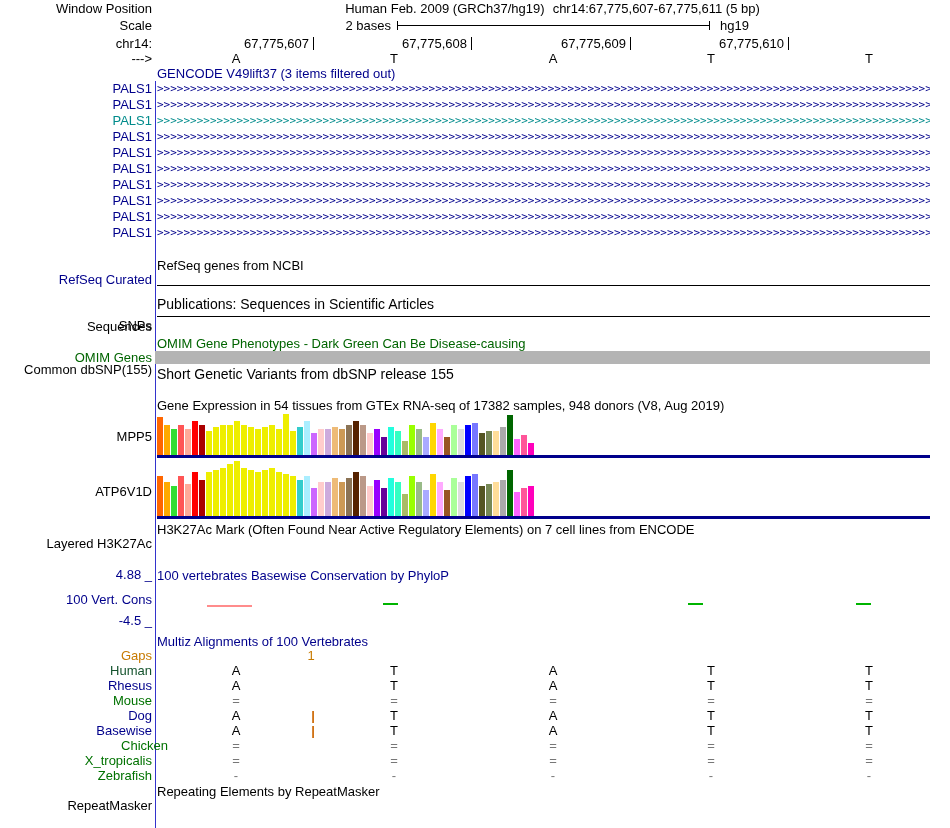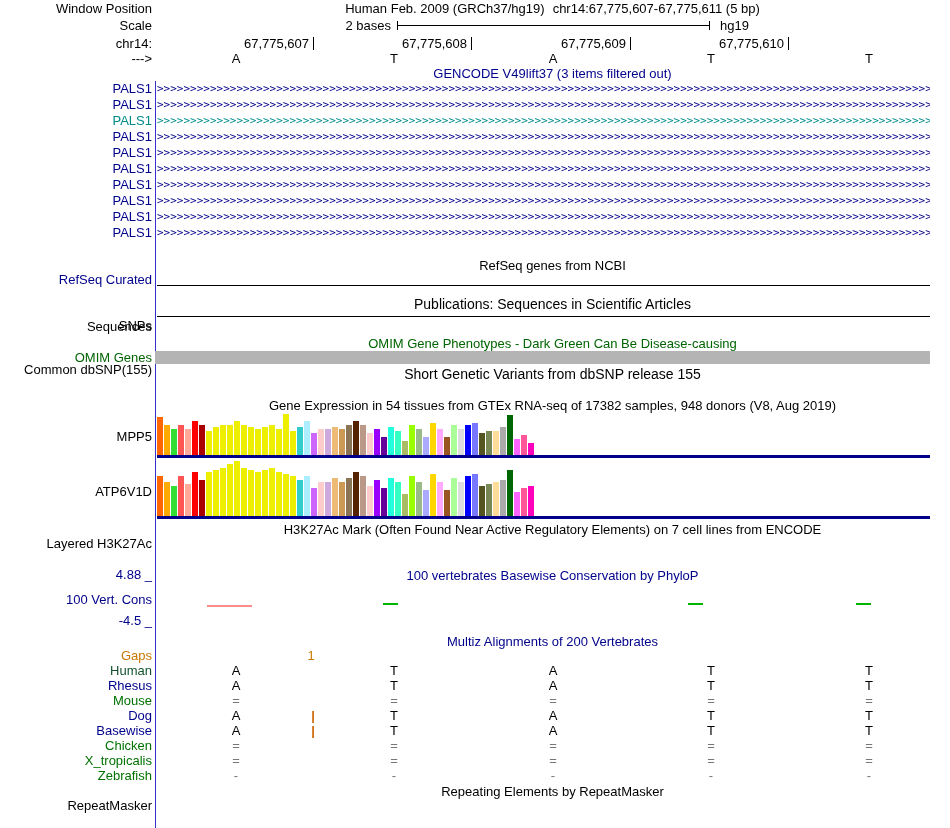--- a/index.html
+++ b/index.html
@@ -1,20 +1,20 @@
 <!DOCTYPE html>
 <html><head>
 <meta charset="utf-8">
 <style>
   html,body{margin:0;padding:0;background:#fff;}
   #stage{position:relative;width:930px;height:828px;background:#fff;overflow:hidden;
          font-family:"Liberation Sans",sans-serif;color:#000;font-size:13px;line-height:15px;}
   .abs{position:absolute;}
   .llabel{position:absolute;left:0;width:152px;text-align:right;white-space:nowrap;}
-  .ttitle{position:absolute;left:157px;width:791px;text-align:center;white-space:nowrap;}
+  .ttitle{position:absolute;left:157px;width:791px;white-space:nowrap;}
   .hdr-center{left:157px;width:791px;text-align:center;white-space:nowrap;}
   .hdr-gap{display:inline-block;width:8px;}
   .navy{color:#00008B;}
   .dgreen{color:#006400;}
   .orange{color:#C77A00;}
   .hline{position:absolute;height:1px;background:#000;}
 </style>
 </head>
 <body>
 
@@ -62,21 +62,21 @@
   <div class="abs" style="top: 516px; left: 157px; width: 791px; height: 3px; background: rgb(0, 0, 139);"></div>
 
   <div class="ttitle" style="top:522px">H3K27Ac Mark (Often Found Near Active Regulatory Elements) on 7 cell lines from ENCODE</div>
   <div class="llabel" style="top:536px">Layered H3K27Ac</div>
 
   <div class="llabel navy" style="top:567px">4.88 _</div>
   <div class="ttitle navy" style="top:568px">100 vertebrates Basewise Conservation by PhyloP</div>
   <div class="llabel navy" style="top:592px">100 Vert. Cons</div>
   <div class="llabel navy" style="top:613px">-4.5 _</div>
 
-  <div class="ttitle navy" style="top:634px">Multiz Alignments of 200 Vertebrates</div>
+  <div class="ttitle navy" style="top:634px">Multiz Alignments of 100 Vertebrates</div>
   <div class="llabel orange" style="top:648px">Gaps</div>
   <div class="abs orange" style="top:648px;left:301px;width:20px;text-align:center">1</div>
 
   <div class="ttitle" style="top:784px">Repeating Elements by RepeatMasker</div>
   <div class="llabel" style="top:798px">RepeatMasker</div>
 
 <div style="position: absolute; top: 36px; left: 203px; width: 106px; text-align: right;">67,775,607</div>
     <div style="position: absolute; top: 37px; left: 313px; width: 1px; height: 13px; background: rgb(0, 0, 0);"></div>
     <div style="position: absolute; top: 36px; left: 361px; width: 106px; text-align: right;">67,775,608</div>
     <div style="position: absolute; top: 37px; left: 471px; width: 1px; height: 13px; background: rgb(0, 0, 0);"></div>
@@ -250,21 +250,21 @@
     <div style="position: absolute; top: 708px; left: 632px; width: 158px; text-align: center; color: rgb(0, 0, 0);">T</div>
     <div style="position: absolute; top: 708px; left: 790px; width: 158px; text-align: center; color: rgb(0, 0, 0);">T</div>
     <div style="position: absolute; top: 708px; left: 307px; width: 12px; text-align: center; color: rgb(204, 102, 0); font-weight: bold;">|</div>
     <div style="position: absolute; top: 723px; left: 0px; width: 152px; text-align: right; color: rgb(0, 0, 139);">Basewise</div>
     <div style="position: absolute; top: 723px; left: 157px; width: 158px; text-align: center; color: rgb(0, 0, 0);">A</div>
     <div style="position: absolute; top: 723px; left: 315px; width: 158px; text-align: center; color: rgb(0, 0, 0);">T</div>
     <div style="position: absolute; top: 723px; left: 474px; width: 158px; text-align: center; color: rgb(0, 0, 0);">A</div>
     <div style="position: absolute; top: 723px; left: 632px; width: 158px; text-align: center; color: rgb(0, 0, 0);">T</div>
     <div style="position: absolute; top: 723px; left: 790px; width: 158px; text-align: center; color: rgb(0, 0, 0);">T</div>
     <div style="position: absolute; top: 723px; left: 307px; width: 12px; text-align: center; color: rgb(204, 102, 0); font-weight: bold;">|</div>
-    <div style="position: absolute; top: 738px; left: 0px; width: 152px; text-align: right; color: rgb(0, 114, 0);">Chicken</div>
+    <div style="position: absolute; top: 738px; left: 16px; width: 152px; text-align: right; color: rgb(0, 114, 0);">Chicken</div>
     <div style="position: absolute; top: 738px; left: 157px; width: 158px; text-align: center; color: rgb(119, 119, 119);">=</div>
     <div style="position: absolute; top: 738px; left: 315px; width: 158px; text-align: center; color: rgb(119, 119, 119);">=</div>
     <div style="position: absolute; top: 738px; left: 474px; width: 158px; text-align: center; color: rgb(119, 119, 119);">=</div>
     <div style="position: absolute; top: 738px; left: 632px; width: 158px; text-align: center; color: rgb(119, 119, 119);">=</div>
     <div style="position: absolute; top: 738px; left: 790px; width: 158px; text-align: center; color: rgb(119, 119, 119);">=</div>
     <div style="position: absolute; top: 753px; left: 0px; width: 152px; text-align: right; color: rgb(0, 114, 0);">X_tropicalis</div>
     <div style="position: absolute; top: 753px; left: 157px; width: 158px; text-align: center; color: rgb(119, 119, 119);">=</div>
     <div style="position: absolute; top: 753px; left: 315px; width: 158px; text-align: center; color: rgb(119, 119, 119);">=</div>
     <div style="position: absolute; top: 753px; left: 474px; width: 158px; text-align: center; color: rgb(119, 119, 119);">=</div>
     <div style="position: absolute; top: 753px; left: 632px; width: 158px; text-align: center; color: rgb(119, 119, 119);">=</div>

